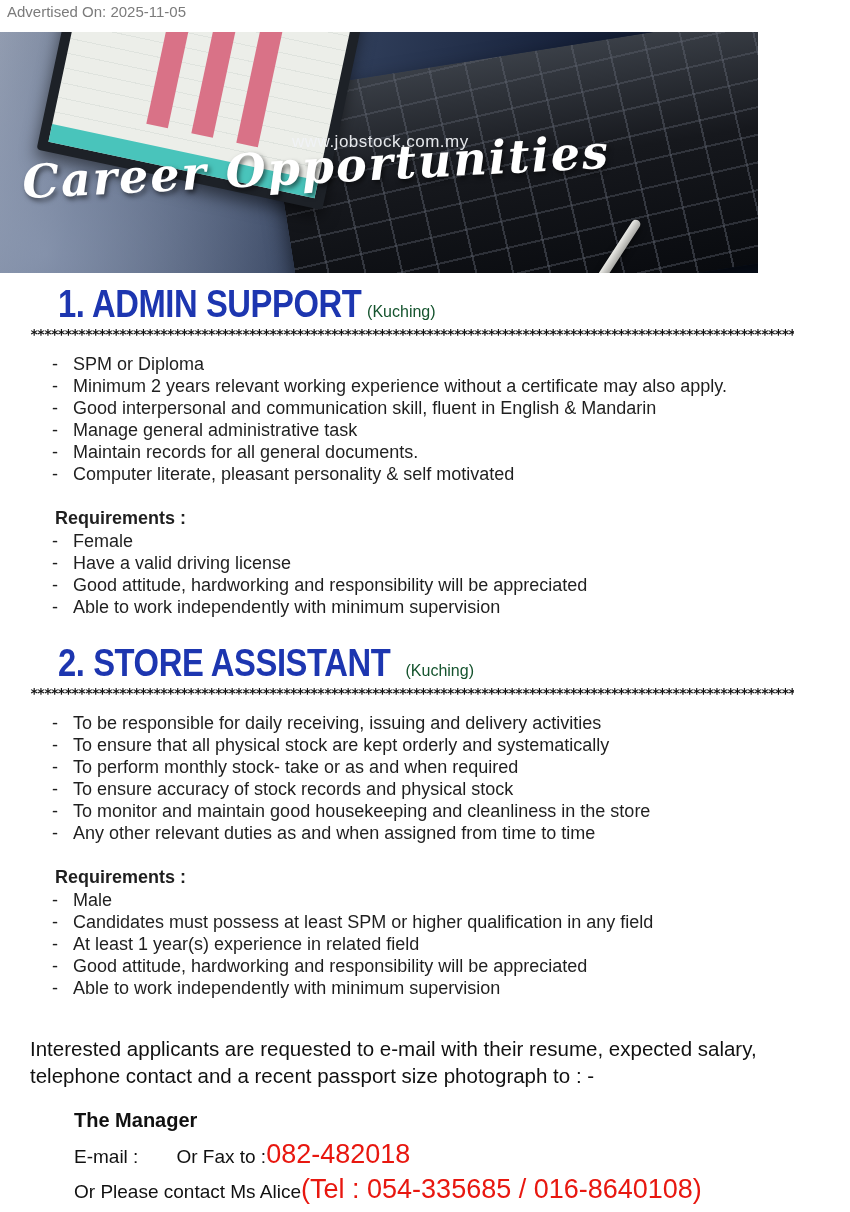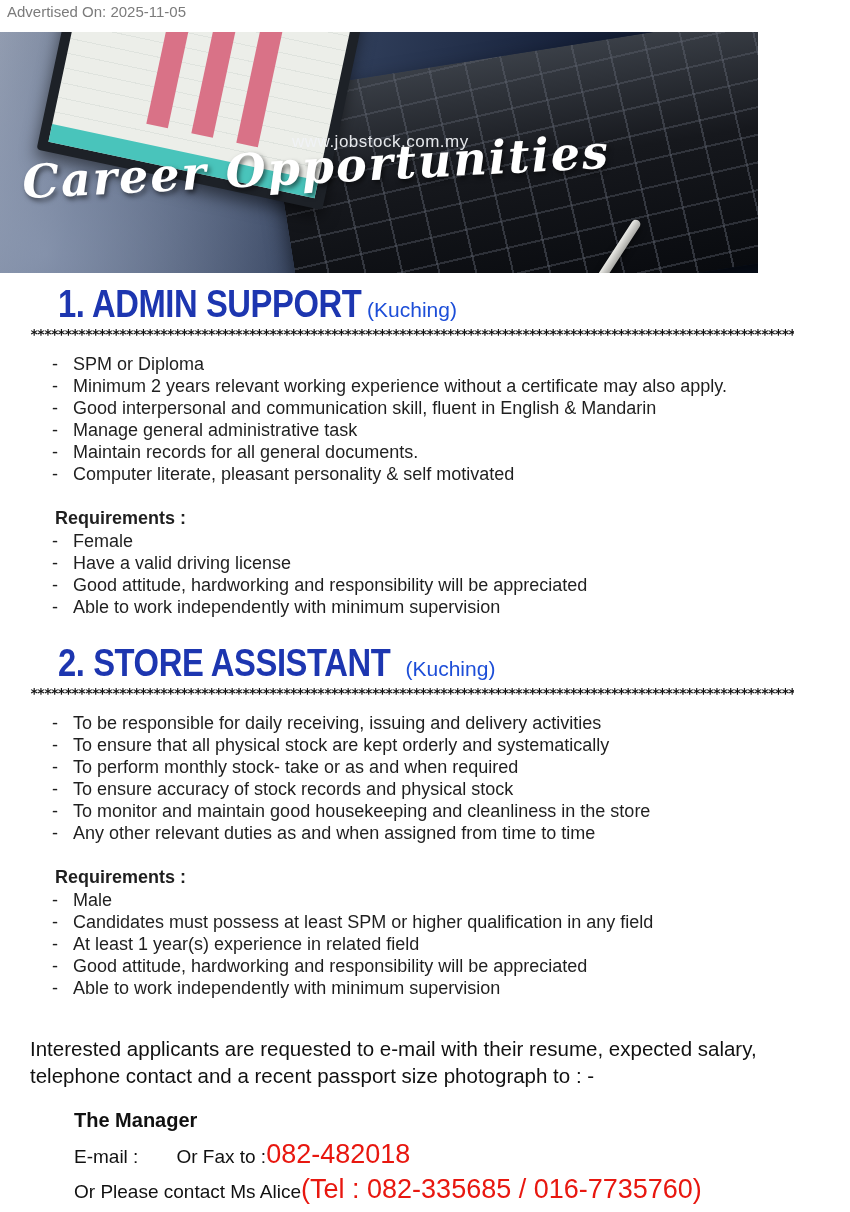--- a/index.html
+++ b/index.html
@@ -90,21 +90,21 @@
     text-shadow:1px 2px 3px rgba(0,0,0,.6);
   }
   
   .content{padding:0 30px;}
   .job-head{display:flex;align-items:baseline;margin:12px 0 0 28px;white-space:nowrap;}
   .job-title{
     display:inline-block;transform:scaleX(.84);transform-origin:left bottom;
     font-size:39px;font-weight:bold;line-height:38px;letter-spacing:-.5px;
     color:var(--heading-blue);
   }
-  .job-loc{font-size:21px;color:#1d4ed8;margin-left:-52px;}
+  .job-loc{font-size:16px;color:#14532d;margin-left:-52px;}
   .job-head.second .job-loc{margin-left:-48px;}
   .stars{
     margin-top:4px;width:764px;overflow:hidden;white-space:nowrap;
     font-family:"DejaVu Sans Mono",monospace;font-weight:bold;
     font-size:14px;line-height:14px;letter-spacing:-1.6px;color:#111;
   }
   .points{margin-top:12px;}
   .points.tight{margin-top:1px;}
   .row{display:flex;font-size:18px;line-height:22px;}
   .row .dash{width:21px;margin-left:22px;flex:none;}
@@ -263,19 +263,19 @@
 
     <div class="contact">
       <div class="manager">The Manager</div>
       <div class="cline email-line">
         <span class="lbl">E-mail : </span>
         <span class="lbl fax-lbl">Or Fax to : </span>
         <span class="red-big">082-482018</span>
       </div>
       <div class="cline tel-line">
         <span class="lbl">Or Please contact Ms Alice </span>
-        <span class="red-big">(Tel : 082-335685 / 016-7735760)</span>
+        <span class="red-big">(Tel : 054-335685 / 016-8640108)</span>
       </div>
       <div class="interview">to arrange for an interview</div>
     </div>
 
   </div>
 </div>
 
 </body></html>

